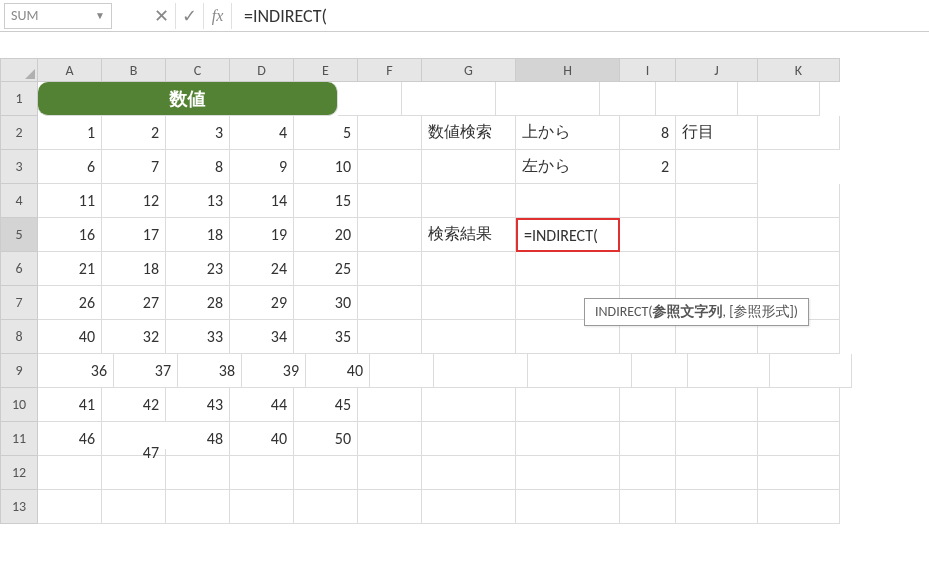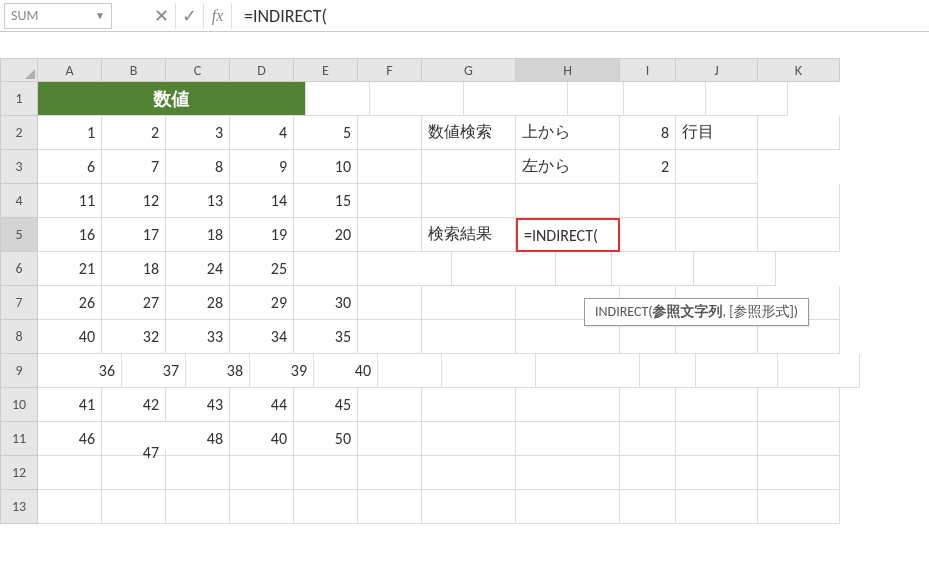--- a/index.html
+++ b/index.html
@@ -58,21 +58,21 @@
       <div class="col-hdr" style="width: 64px;">F</div>
       <div class="col-hdr" style="width: 94px;">G</div>
       <div class="col-hdr active" style="width: 104px;">H</div>
       <div class="col-hdr" style="width: 56px;">I</div>
       <div class="col-hdr" style="width: 82px;">J</div>
       <div class="col-hdr" style="width: 82px;">K</div>
     </div>
   <div id="rows">
       <div class="row">
         <div class="row-hdr">1</div>
-        <div class="cell merged-header" style="width: 268px;">数値</div>
+        <div class="cell merged-header" style="width: 300px; border-radius: 10px;">数値</div>
         <div class="cell " style="width: 64px;"></div>
         <div class="cell txt" style="width: 94px;"></div>
         <div class="cell txt" style="width: 104px;"></div>
         <div class="cell num" style="width: 56px;"></div>
         <div class="cell txt" style="width: 82px;"></div>
         <div class="cell " style="width: 82px;"></div>
       </div>
       <div class="row">
         <div class="row-hdr">2</div>
         <div class="cell num" style="width: 64px;">1</div>
@@ -125,20 +125,21 @@
         <div class="cell txt" style="width: 94px;">検索結果</div>
         <div class="cell txt editing" style="width: 104px;">=INDIRECT(</div>
         <div class="cell num" style="width: 56px;"></div>
         <div class="cell txt" style="width: 82px;"></div>
         <div class="cell " style="width: 82px;"></div>
       </div>
       <div class="row">
         <div class="row-hdr">6</div>
         <div class="cell num" style="width: 64px;">21</div>
         <div class="cell num" style="width: 64px;">18</div>
+        <div class="cell num" style="width: 64px;">23</div>
         <div class="cell num" style="width: 64px;">24</div>
         <div class="cell num" style="width: 64px;">25</div>
         <div class="cell " style="width: 64px;"></div>
         <div class="cell txt" style="width: 94px;"></div>
         <div class="cell txt" style="width: 104px;"></div>
         <div class="cell num" style="width: 56px;"></div>
         <div class="cell txt" style="width: 82px;"></div>
         <div class="cell " style="width: 82px;"></div>
       </div>
       <div class="row">
@@ -164,21 +165,21 @@
         <div class="cell num" style="width: 64px;">35</div>
         <div class="cell " style="width: 64px;"></div>
         <div class="cell txt" style="width: 94px;"></div>
         <div class="cell txt" style="width: 104px;"></div>
         <div class="cell num" style="width: 56px;"></div>
         <div class="cell txt" style="width: 82px;"></div>
         <div class="cell " style="width: 82px;"></div>
       </div>
       <div class="row">
         <div class="row-hdr">9</div>
-        <div class="cell num" style="width: 84px;">36</div>
+        <div class="cell num" style="width: 76px;">36</div>
         <div class="cell num" style="width: 64px;">37</div>
         <div class="cell num" style="width: 64px;">38</div>
         <div class="cell num" style="width: 64px;">39</div>
         <div class="cell num" style="width: 64px;">40</div>
         <div class="cell " style="width: 64px;"></div>
         <div class="cell txt" style="width: 94px;"></div>
         <div class="cell txt" style="width: 104px;"></div>
         <div class="cell num" style="width: 56px;"></div>
         <div class="cell txt" style="width: 82px;"></div>
         <div class="cell " style="width: 82px;"></div>

